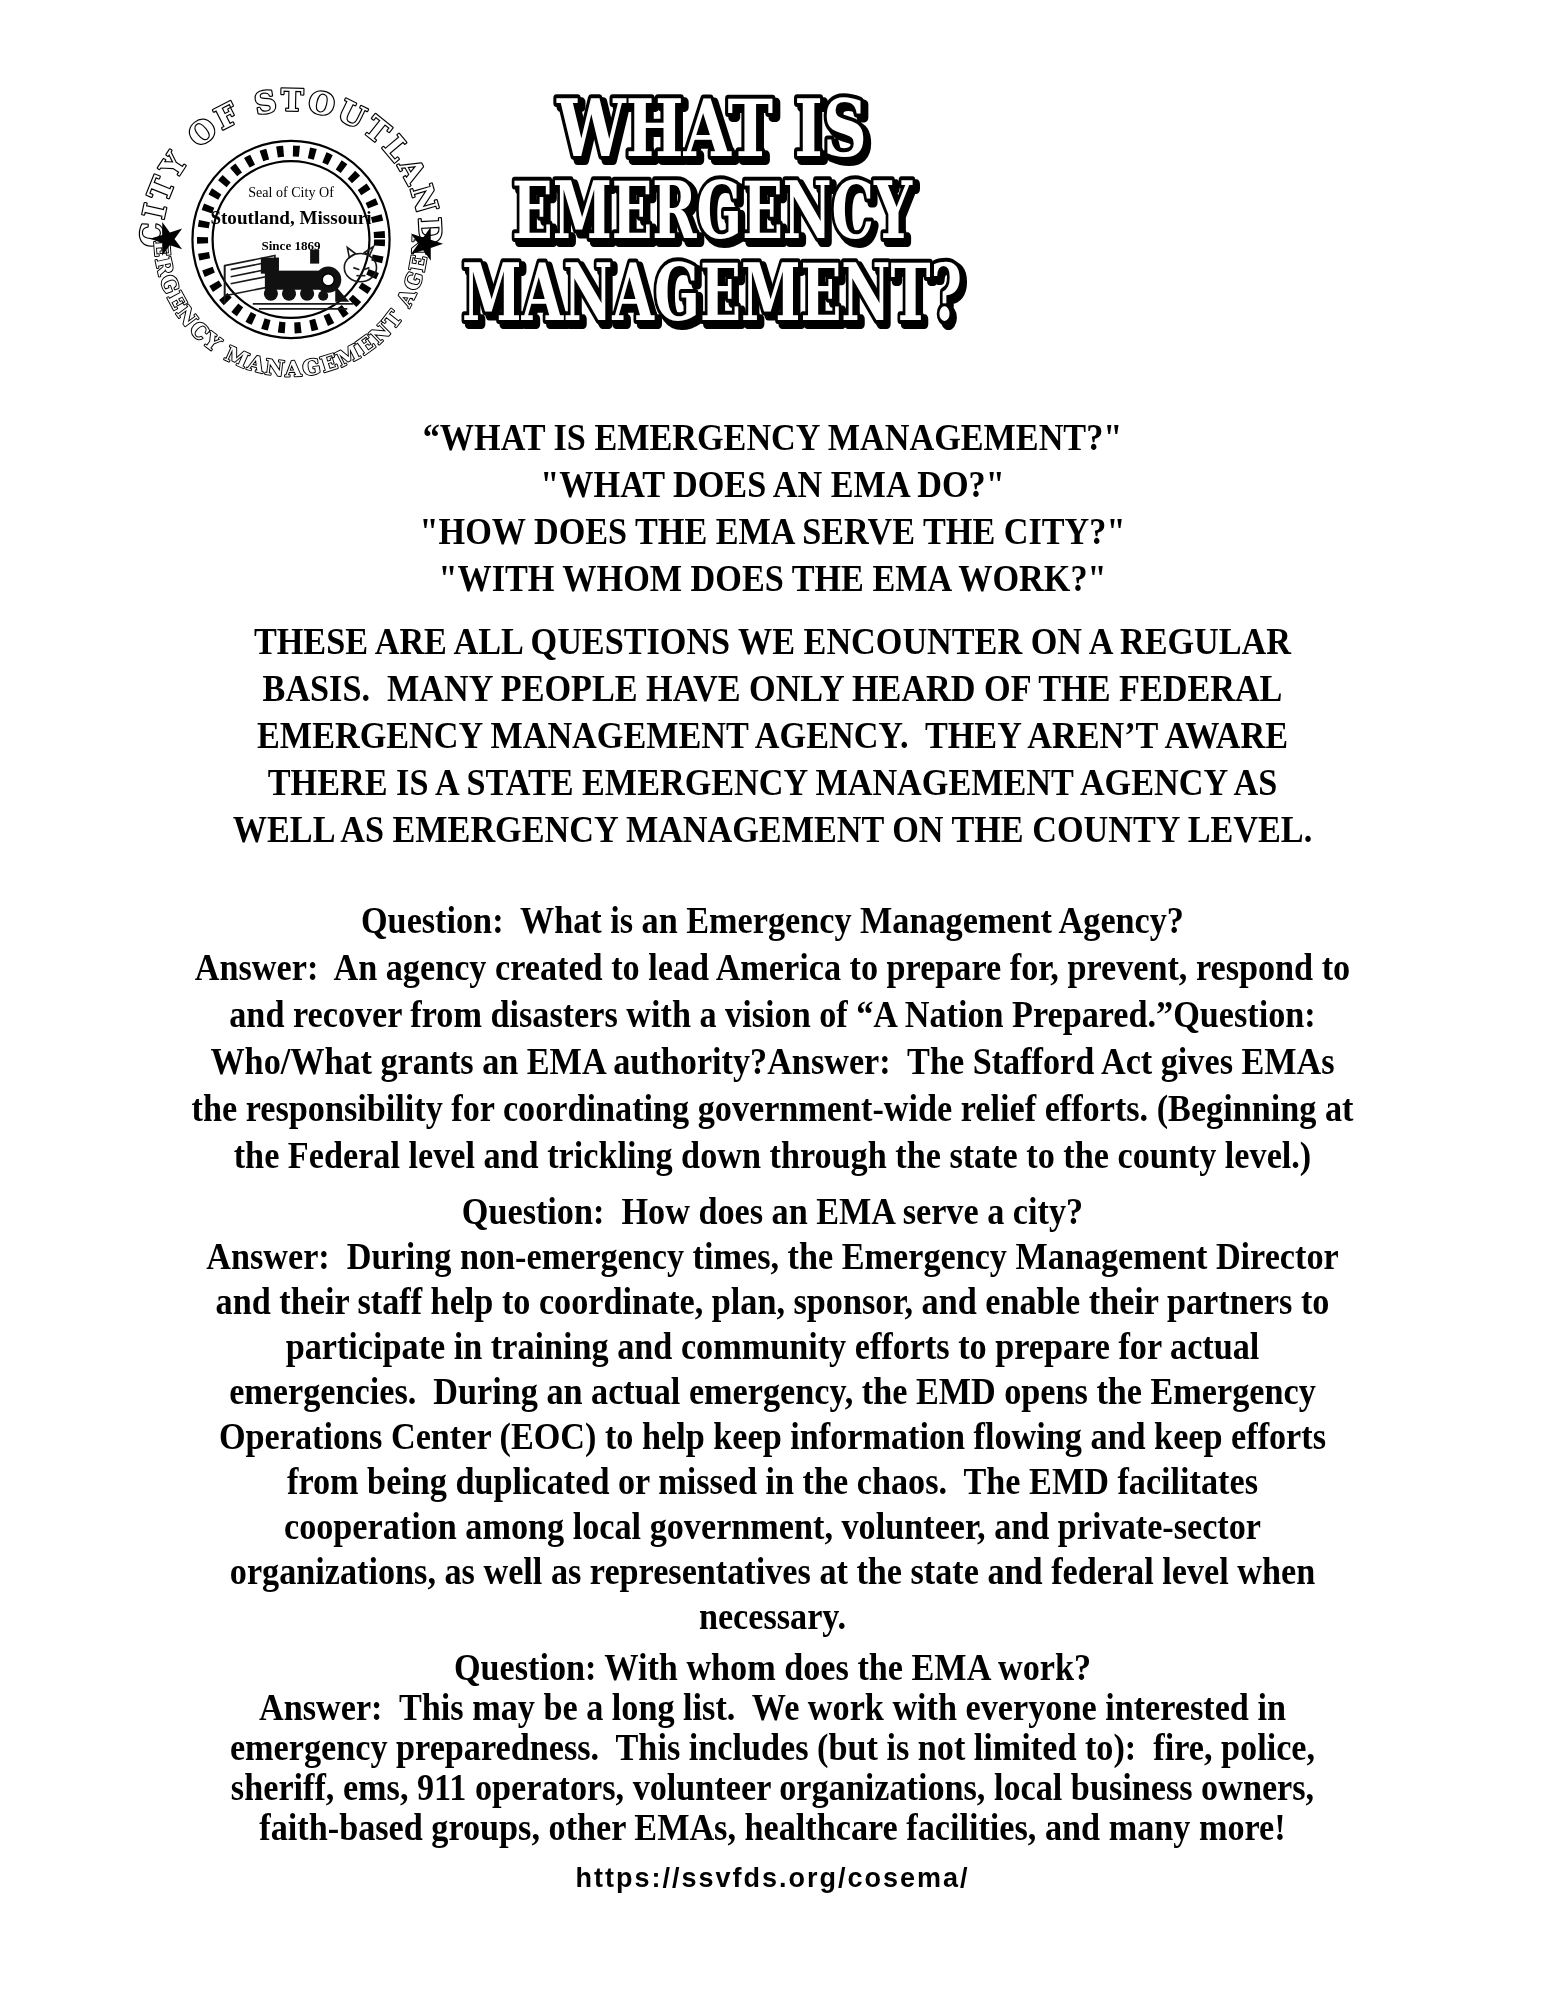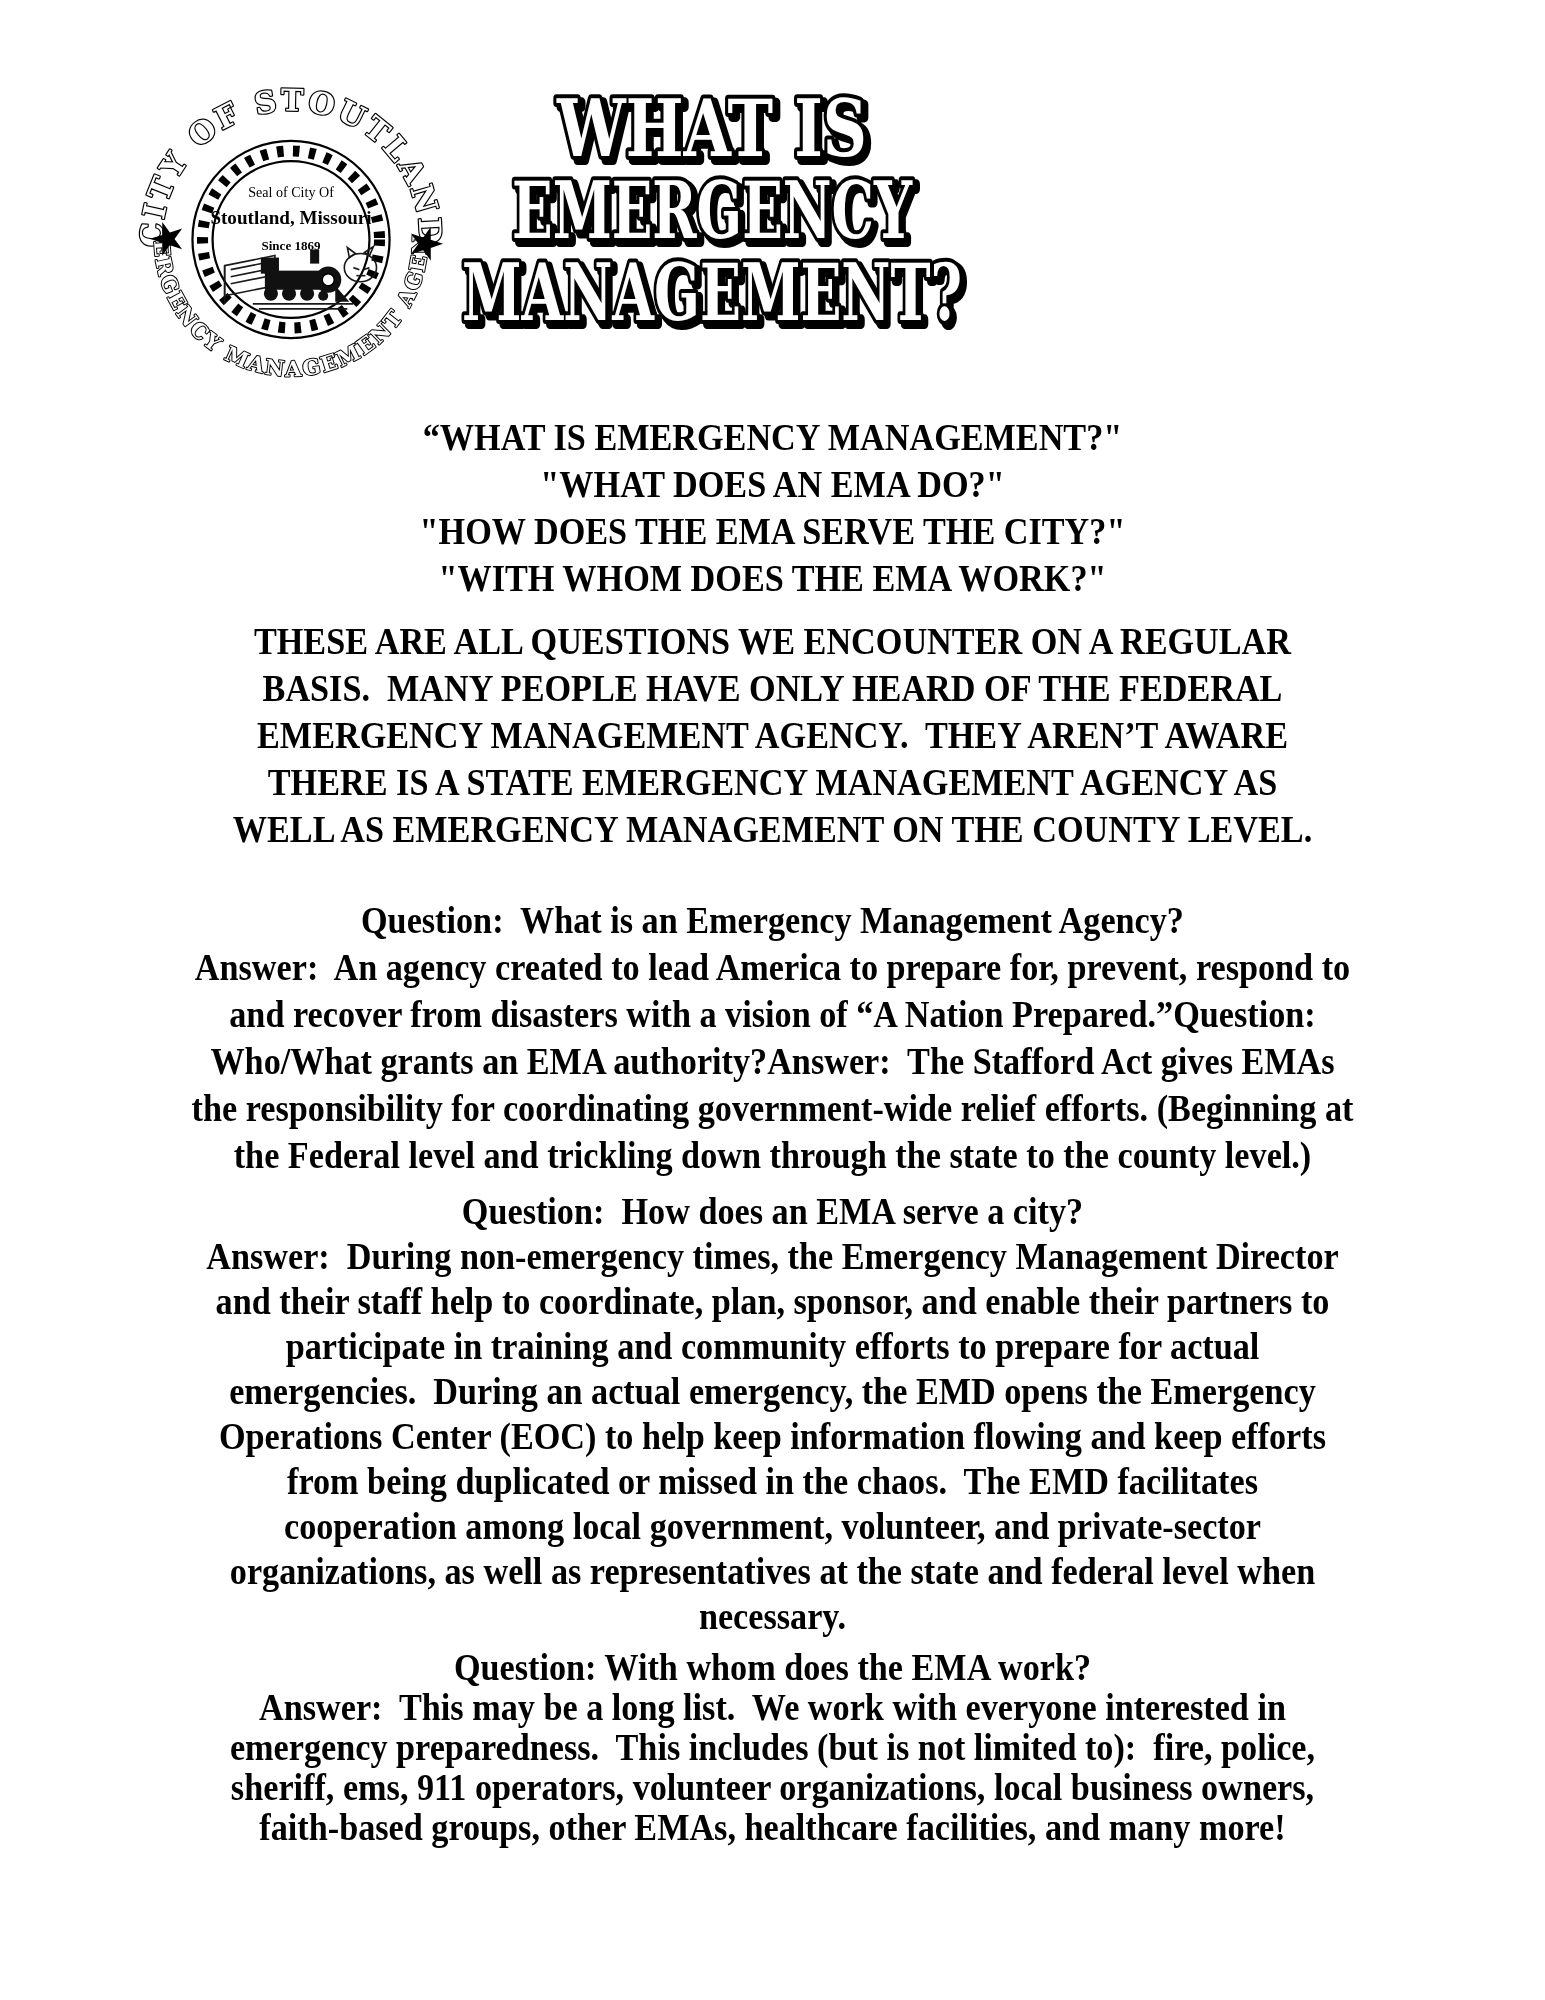--- a/index.html
+++ b/index.html
@@ -171,15 +171,16 @@
         <div class="tline">organizations, as well as representatives at the state and federal level when</div>
         <div class="tline">necessary.</div>
       </section>
     <section class="block qa3">
         <div class="tline">Question: With whom does the EMA work?</div>
         <div class="tline">Answer:  This may be a long list.  We work with everyone interested in</div>
         <div class="tline">emergency preparedness.  This includes (but is not limited to):  fire, police,</div>
         <div class="tline">sheriff, ems, 911 operators, volunteer organizations, local business owners,</div>
         <div class="tline">faith-based groups, other EMAs, healthcare facilities, and many more!</div>
       </section>
+    <div class="footer-url">https://ssvfds.org/cosema/</div>
   </main>
 
 </div>
 
 </body></html>

